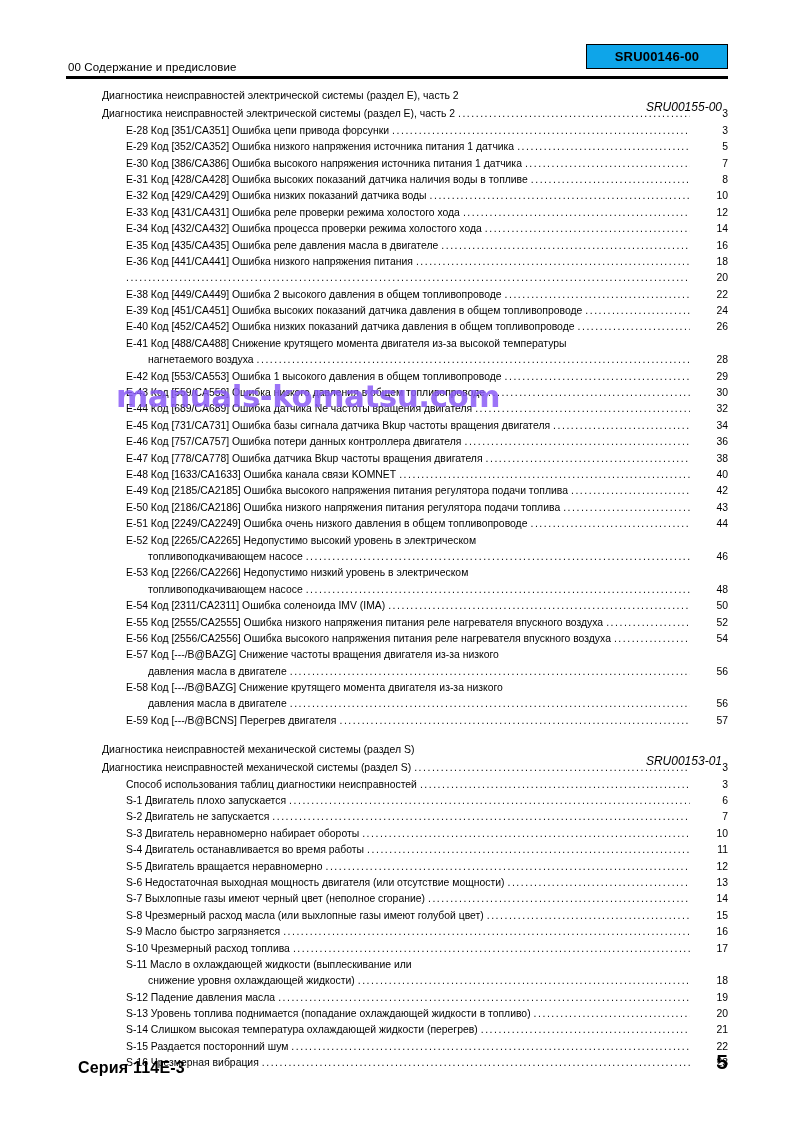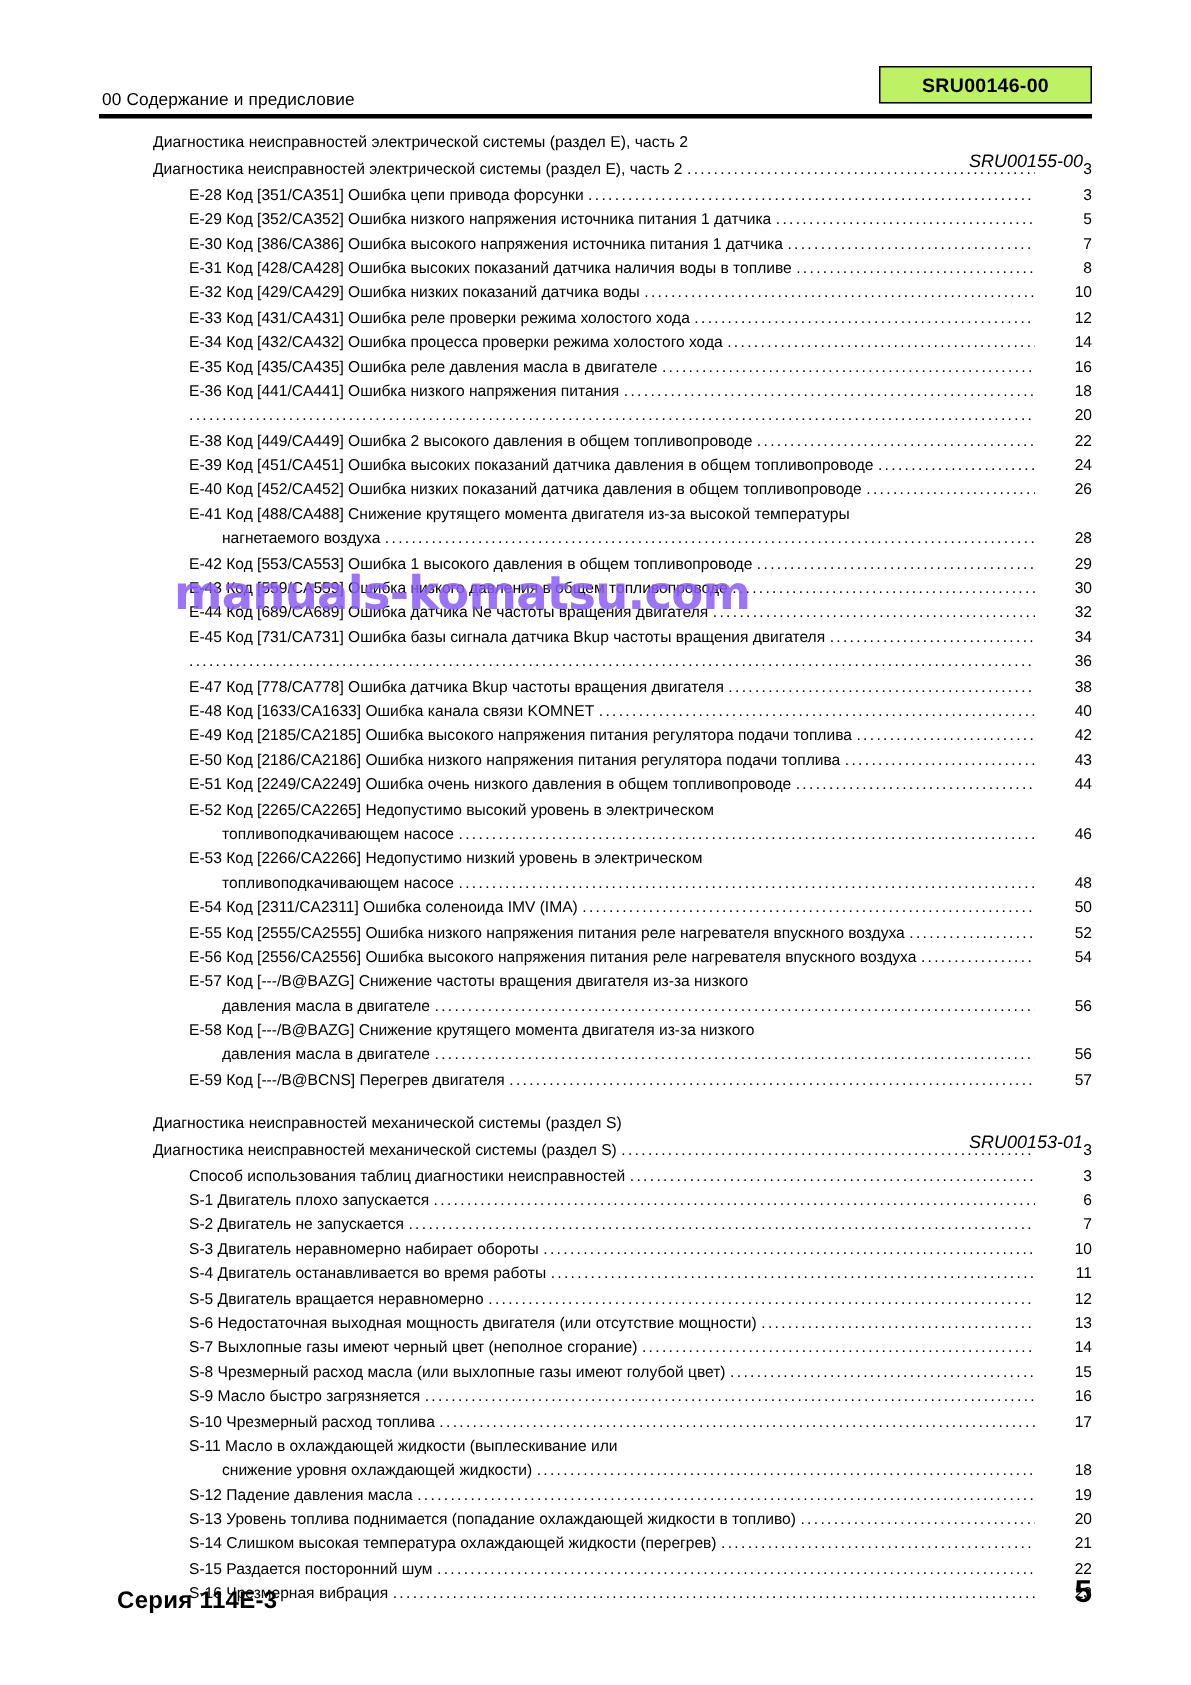--- a/index.html
+++ b/index.html
@@ -40,21 +40,21 @@
     white-space: nowrap;
   }
   .header-code-box {
     position: absolute;
     right: 0;
     top: -4px;
     width: 142px;
     height: 25px;
     border: 1px solid #000;
     box-sizing: border-box;
-    background: #bef264;
+    background: #0ea5e9;
     padding-left: 24px;
   }
   .header-code {
     position: absolute;
     left: 0; right: 0;
     top: 4px;
     text-align: center;
     font-size: 13px;
     font-weight: bold;
     letter-spacing: .2px;
@@ -290,20 +290,21 @@
         <span class="lbl">E-44 Код [689/CA689] Ошибка датчика Ne частоты вращения двигателя</span>
         <span class="leader"></span>
         <span class="pg">32</span>
       </div>
       <div class="toc-row lv2">
         <span class="lbl">E-45 Код [731/CA731] Ошибка базы сигнала датчика Bkup частоты вращения двигателя</span>
         <span class="leader"></span>
         <span class="pg">34</span>
       </div>
       <div class="toc-row lv2">
+        <span class="lbl">E-46 Код [757/CA757] Ошибка потери данных контроллера двигателя</span>
         <span class="leader"></span>
         <span class="pg">36</span>
       </div>
       <div class="toc-row lv2">
         <span class="lbl">E-47 Код [778/CA778] Ошибка датчика Bkup частоты вращения двигателя</span>
         <span class="leader"></span>
         <span class="pg">38</span>
       </div>
       <div class="toc-row lv2">
         <span class="lbl">E-48 Код [1633/CA1633] Ошибка канала связи KOMNET</span>

